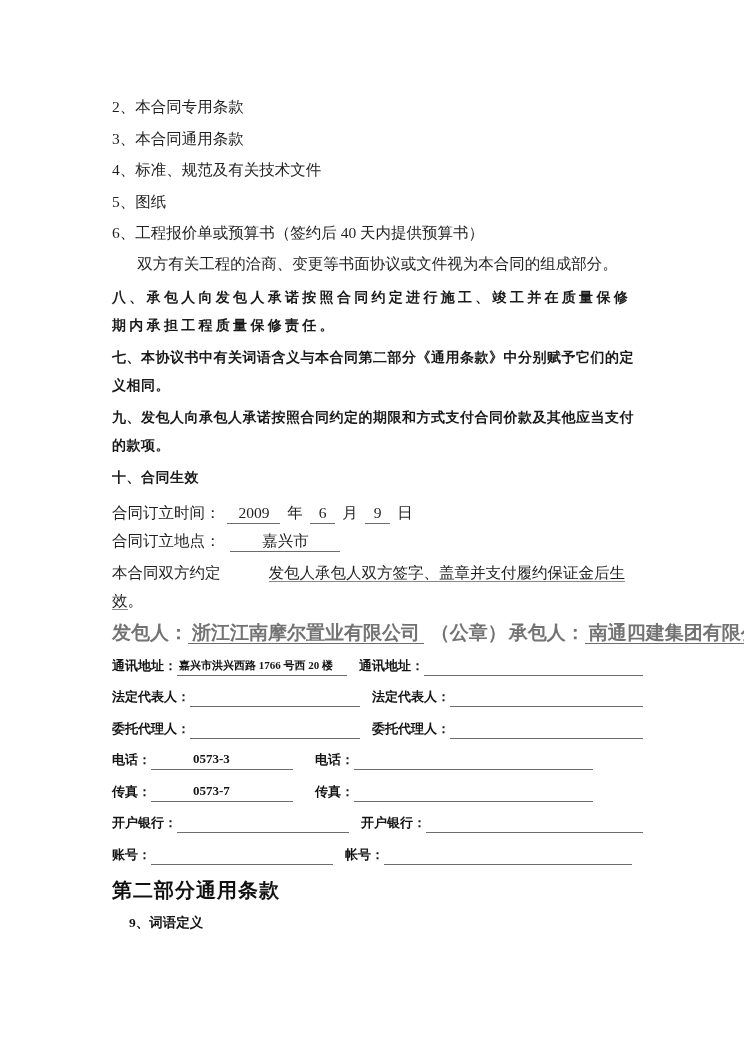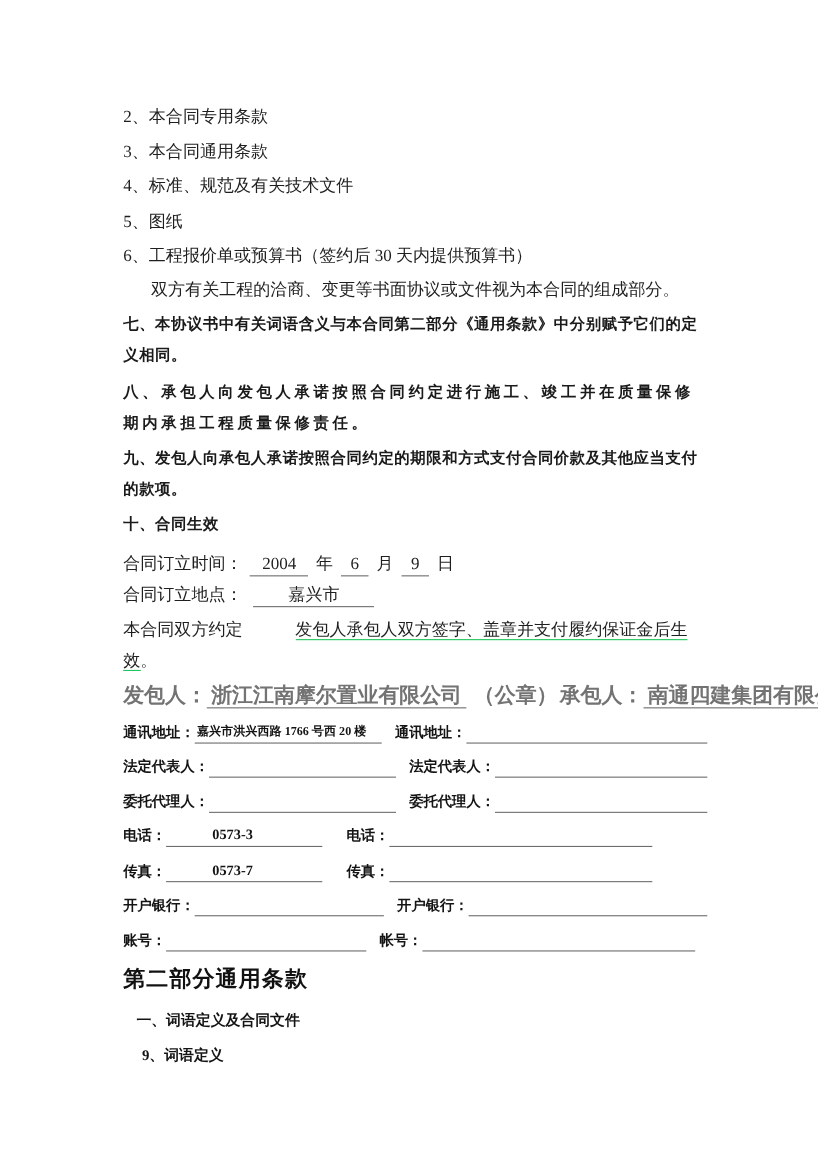--- a/index.html
+++ b/index.html
@@ -134,32 +134,32 @@
 </style>
 </head>
 <body>
 
 <div class="page">
 
   <p class="item">2、本合同专用条款</p>
   <p class="item">3、本合同通用条款</p>
   <p class="item">4、标准、规范及有关技术文件</p>
   <p class="item">5、图纸</p>
-  <p class="item">6、工程报价单或预算书（签约后 30 天内提供预算书）</p>
+  <p class="item">6、工程报价单或预算书（签约后 40 天内提供预算书）</p>
 
   <p class="para">双方有关工程的洽商、变更等书面协议或文件视为本合同的组成部分。</p>
 
+  <p class="clause c8">八、承包人向发包人承诺按照合同约定进行施工、竣工并在质量保修期内承担工程质量保修责任。</p>
   <p class="clause c7">七、本协议书中有关词语含义与本合同第二部分《通用条款》中分别赋予它们的定义相同。</p>
-  <p class="clause c8">八、承包人向发包人承诺按照合同约定进行施工、竣工并在质量保修期内承担工程质量保修责任。</p>
   <p class="clause c9">九、发包人向承包人承诺按照合同约定的期限和方式支付合同价款及其他应当支付的款项。</p>
   <p class="clause c10">十、合同生效</p>
 
   <p class="dateline">
     <span>合同订立时间：</span>
-    <span class="u useg">2004</span>
+    <span class="u useg">2009</span>
     <span>年</span>
     <span class="u useg2">6</span>
     <span>月</span>
     <span class="u useg2">9</span>
     <span>日</span>
   </p>
 
   <p class="placeline">
     <span>合同订立地点：</span>
     <span class="u place-u">嘉兴市</span>
@@ -247,16 +247,15 @@
         <span class="fval"></span>
       </span>
       <span class="flabel rlabel">帐号：</span>
       <span class="fline rright">
         <span class="fval"></span>
       </span>
   </div>
 
   <h1 class="part2-heading">第二部分通用条款</h1>
 
-  <p class="sec1">一、词语定义及合同文件</p>
   <p class="sub1">9、词语定义</p>
 
 </div>
 
 </body></html>

